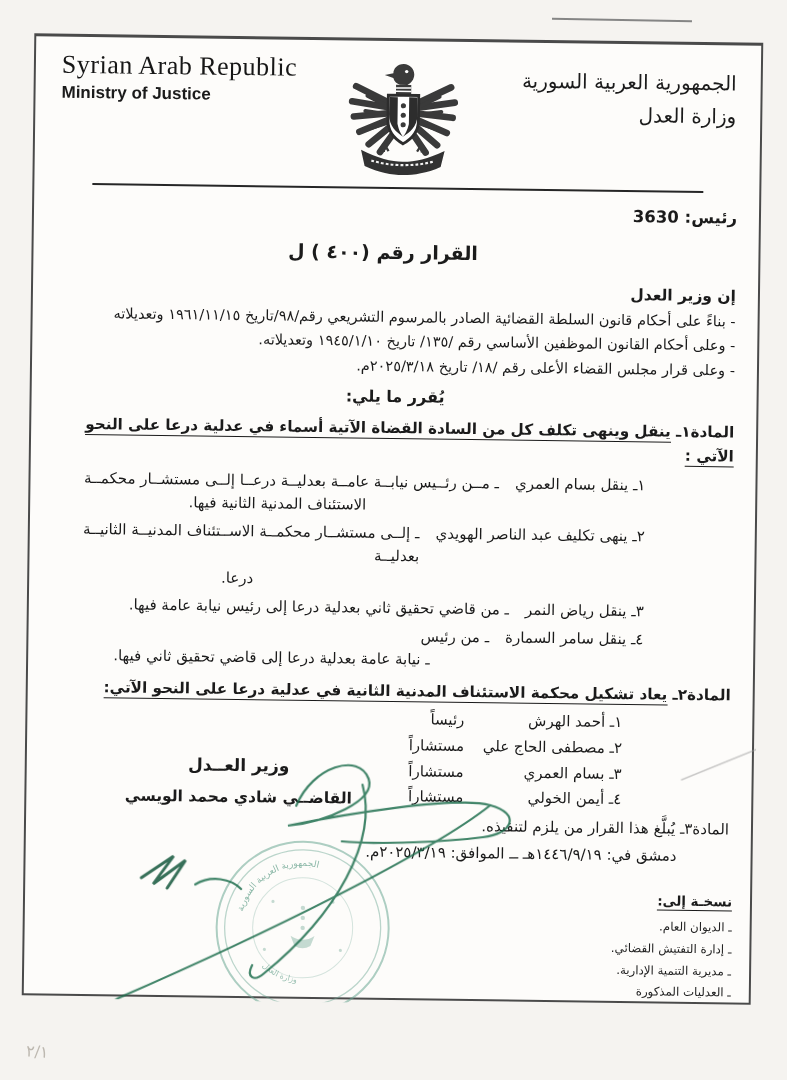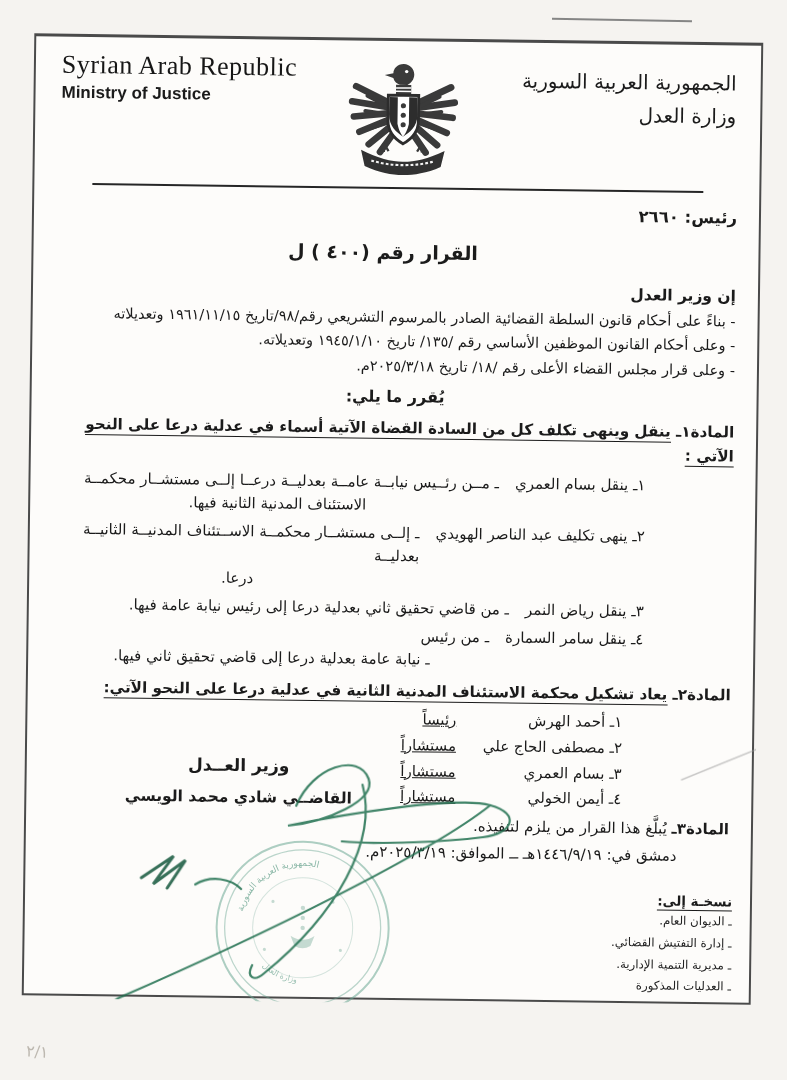--- a/index.html
+++ b/index.html
@@ -36,31 +36,31 @@
   .art-head{font-weight:700;font-size:15.2px;margin:7px 0 6px;}
   .art-head .u{border-bottom:1.6px solid #1b1b1b;padding-bottom:1px;}
   .a1-rows{margin-right:88px;}
   .a1-row{display:flex;margin-bottom:5px;line-height:1.55;}
   .a1-name{white-space:nowrap;margin-left:16px;}
   .a1-desc{flex:1;}
   .a1-desc .l2{text-align:center;}
   .a2-rows{margin-right:108px;margin-bottom:2px;}
   .a2-row{display:flex;margin-bottom:4px;line-height:1.45;}
   .a2-name{width:150px;white-space:nowrap;}
-  .a2-role{margin-right:16px;text-decoration:underline;}
+  .a2-role{margin-right:8px;}
   .art3{margin-top:5px;}
-  .art3 .lbl{font-weight:700;text-align:right;}
+  .art3 .lbl{font-weight:400;text-align:right;}
   .date-line{padding-right:52px;margin-top:3px;}
   
   .sig{position:absolute;right:388px;top:716px;width:250px;text-align:center;direction:rtl;}
   .sig .t{font-weight:700;font-size:17px;letter-spacing:.5px;}
   .sig .n{font-weight:700;font-size:15.5px;margin-top:13px;white-space:nowrap;}
   
   .copies{position:absolute;right:18px;top:846px;width:160px;direction:rtl;text-align:right;}
-  .copies .ct{font-weight:700;font-size:13.5px;border-bottom:1.4px solid #1b1b1b;display:inline-block;padding-bottom:1px;}
+  .copies .ct{font-weight:700;font-size:13.5px;border-bottom:1.4px solid #1b1b1b;display:inline-block;padding-bottom:1px;margin-bottom:6px;}
   .copies .ci{font-size:11.8px;line-height:1.85;color:#222;}
   
   .ink{position:absolute;left:0;top:0;pointer-events:none;}
   
   .pageno{position:absolute;left:26px;top:1042px;font-size:16px;color:#bdb8b0;transform:rotate(4deg);direction:rtl;}
 </style>
 </head>
 <body>
 
 <div class="artifact"></div>
@@ -126,21 +126,21 @@
       <div>الجمهورية العربية السورية</div>
       <div>وزارة العدل</div>
     </div>
   </div>
 
   <div class="rule"></div>
 
   <div class="content">
     <div class="ref-line">
       <span>رئيس:</span>
-      <span>٢٦٦٠</span>
+      <span>3630</span>
     </div>
     <div class="decree-title">القرار رقم (٤٠٠ ) ل</div>
 
     <div class="opening">إن وزير العدل</div>
     <div class="clause">- بناءً على أحكام قانون السلطة القضائية الصادر بالمرسوم التشريعي رقم/٩٨/تاريخ ١٩٦١/١١/١٥ وتعديلاته</div>
     <div class="clause">- وعلى أحكام القانون الموظفين الأساسي رقم /١٣٥/ تاريخ ١٩٤٥/١/١٠ وتعديلاته.</div>
     <div class="clause">- وعلى قرار مجلس القضاء الأعلى رقم /١٨/ تاريخ ٢٠٢٥/٣/١٨م.</div>
     <div class="resolves">يُقرر ما يلي:</div>
 
     <div class="art-head">

